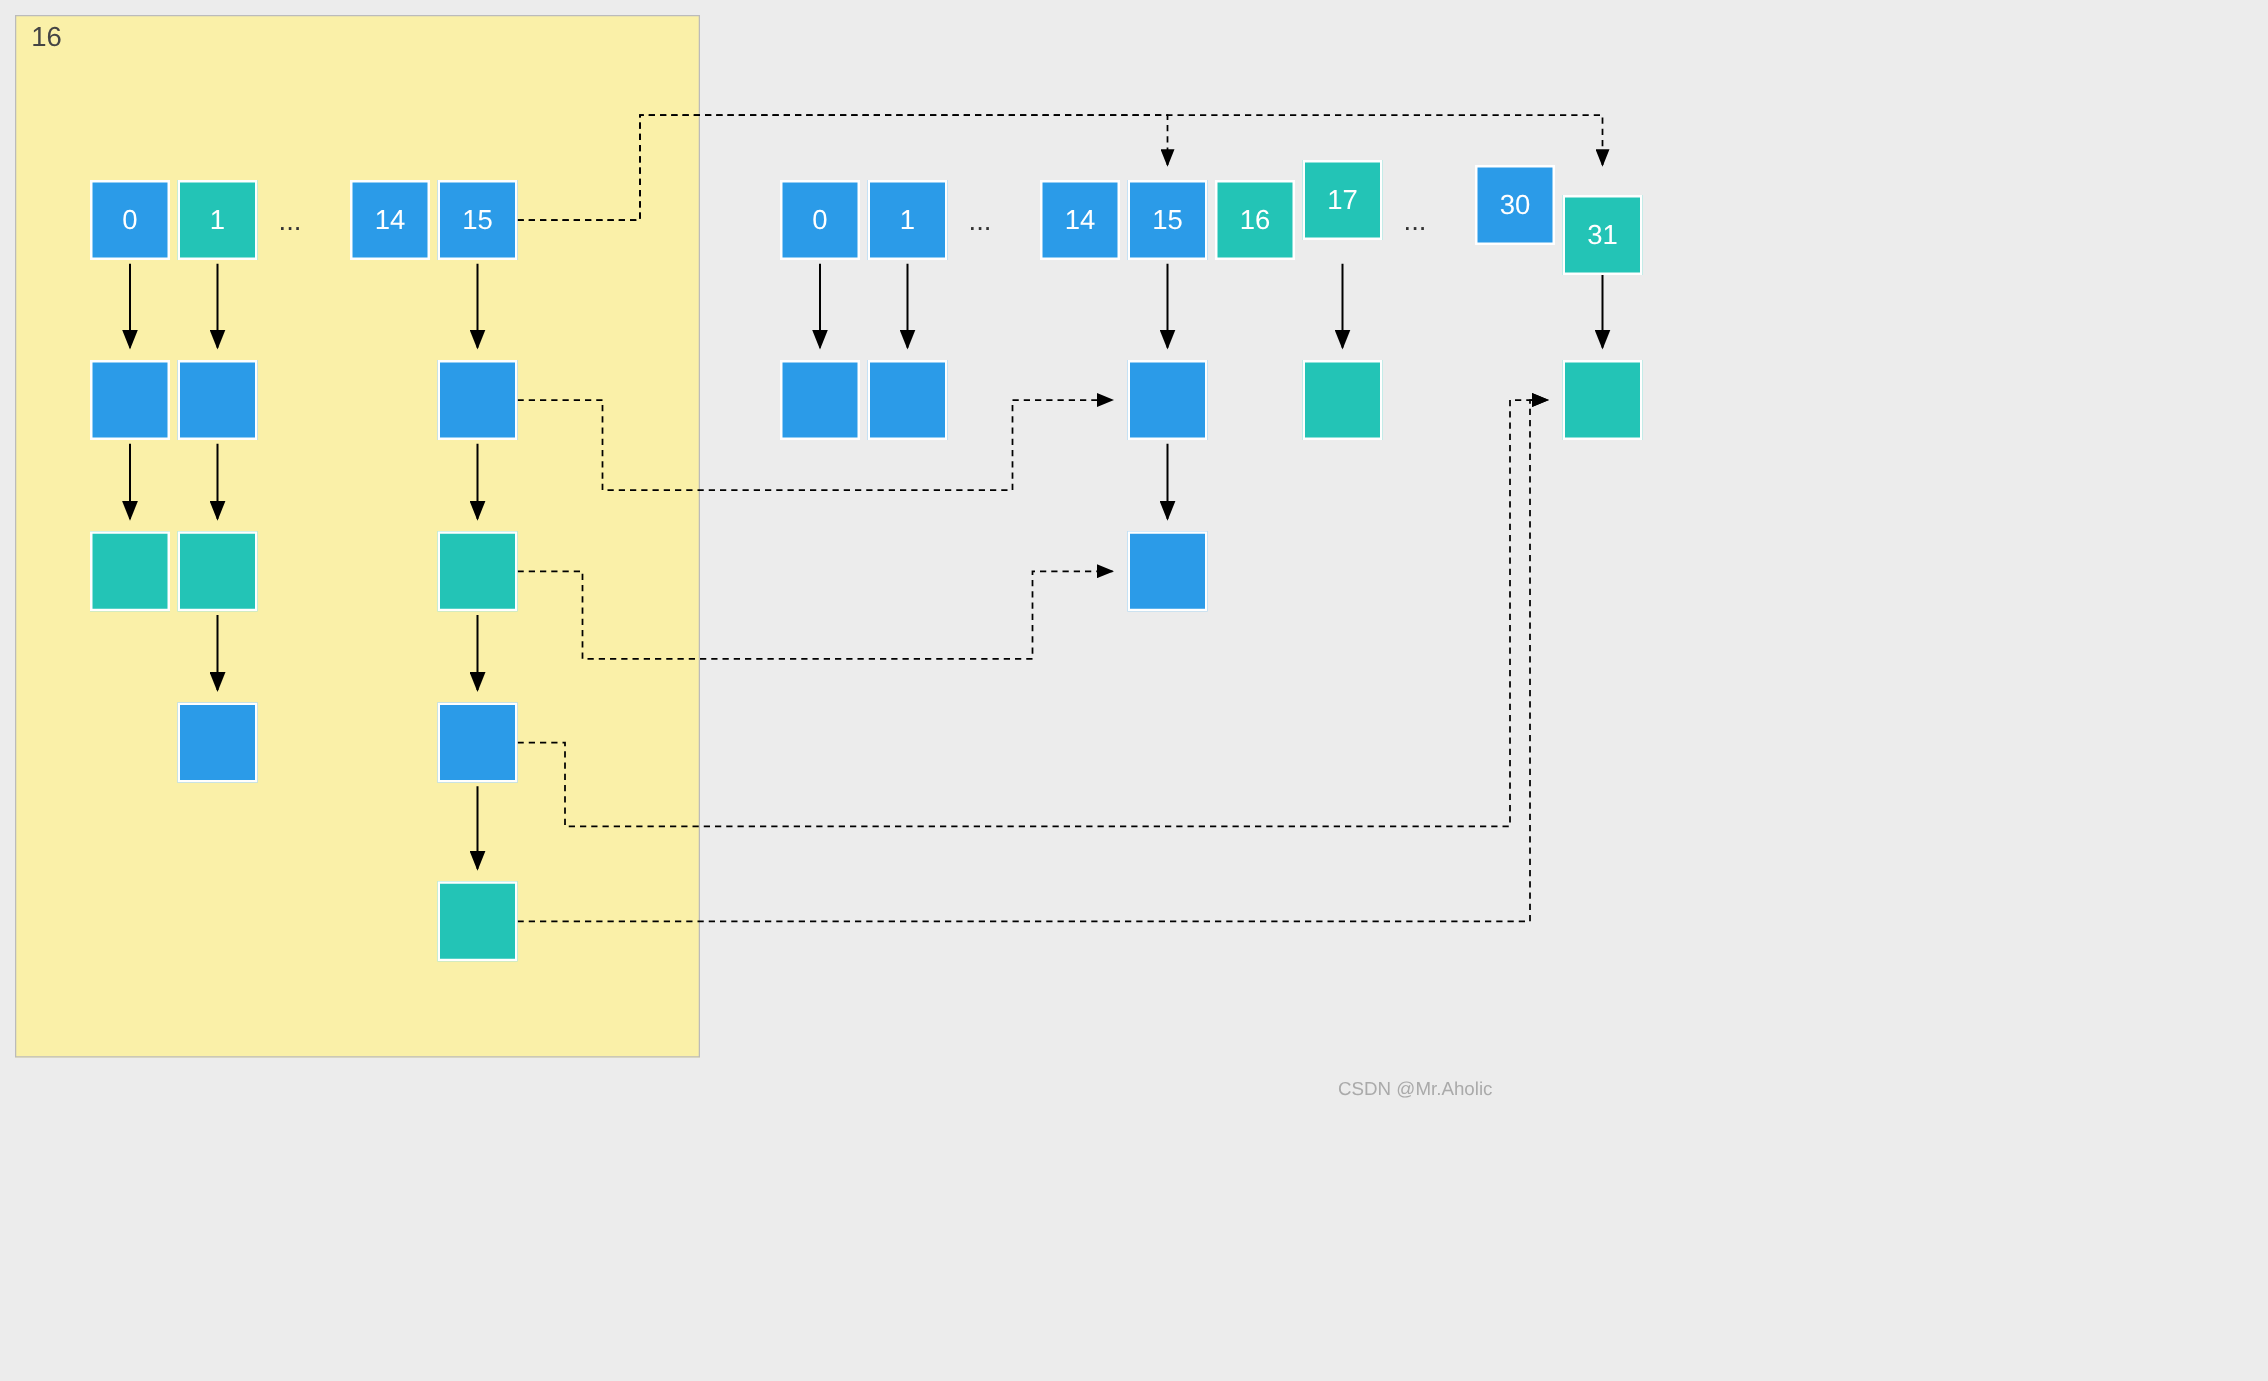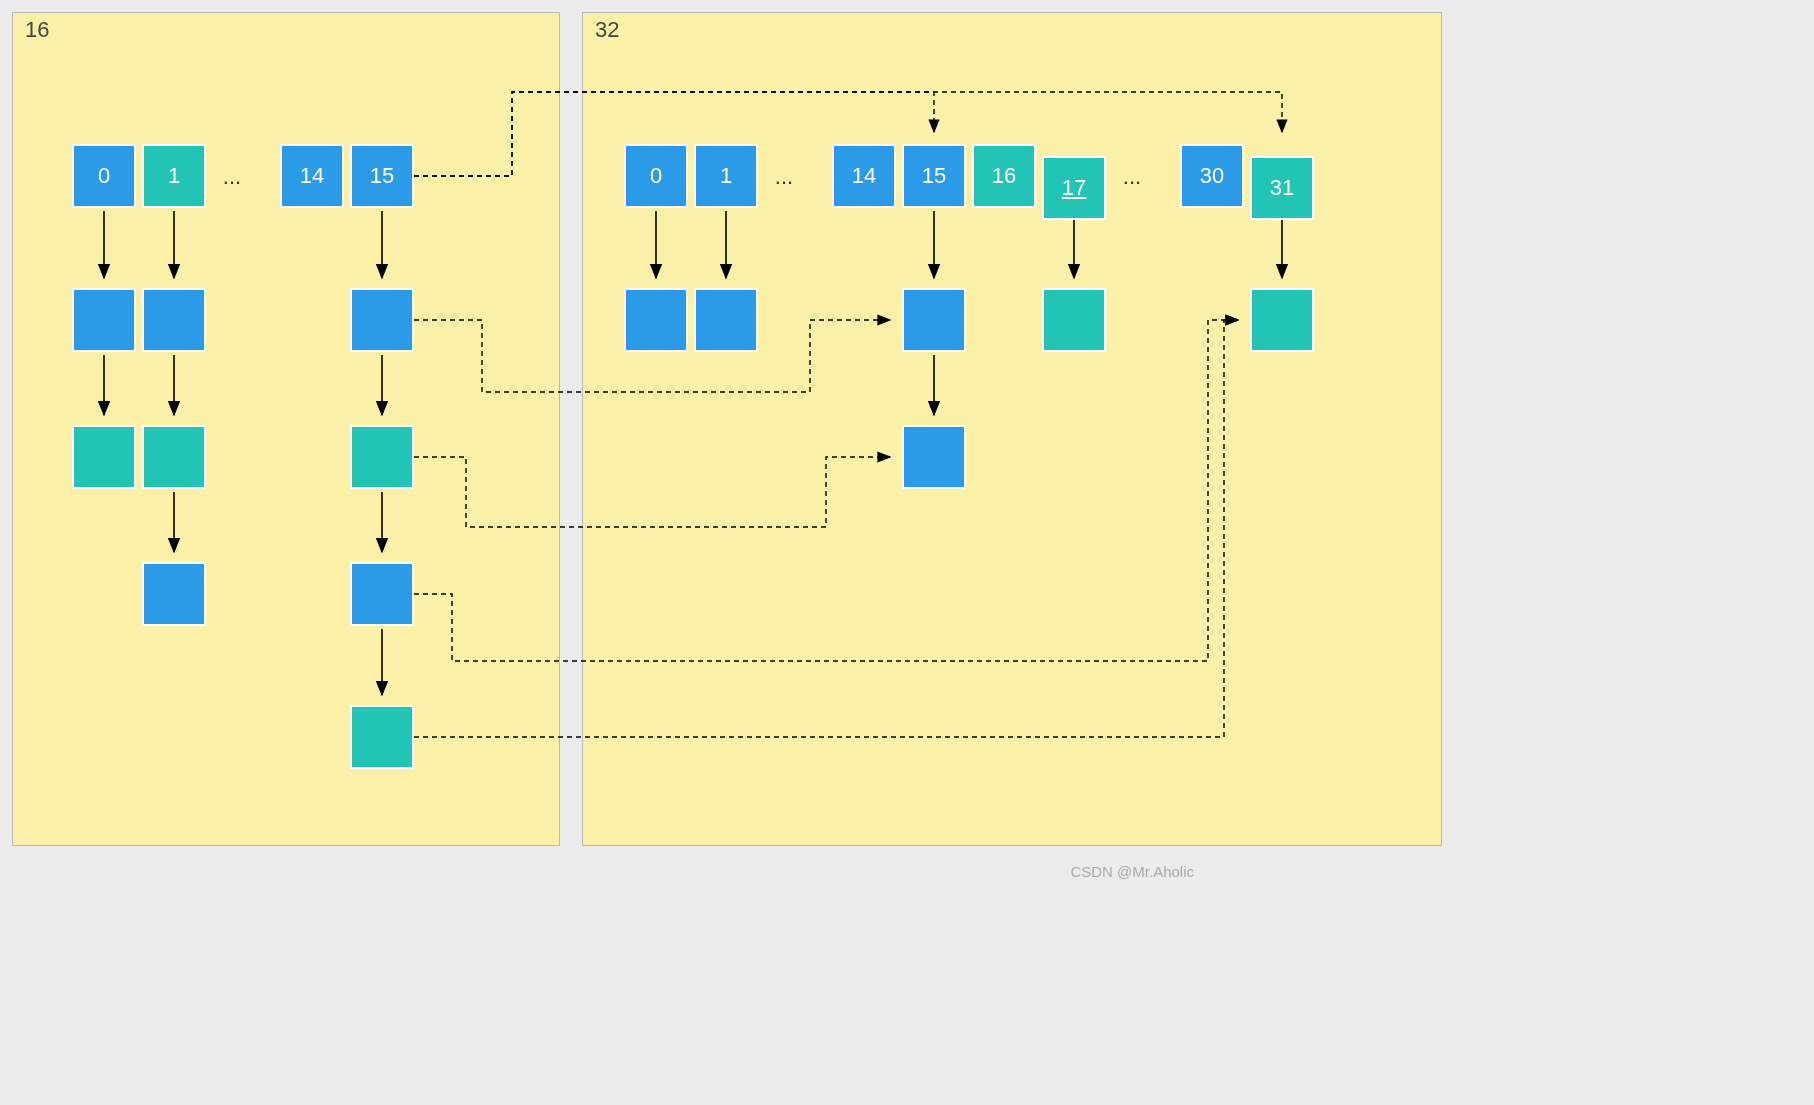--- a/index.html
+++ b/index.html
@@ -55,23 +55,20 @@
   }
 </style>
 </head>
 <body>
 
 <div class="canvas">
 
   <div class="panel" id="panel-left" style="left: 0px; top: 0px; width: 548px; height: 834px;">
     <div class="panel-title">16</div>
   </div>
-  <div class="panel" id="panel-right" style="left: 570px; top: 0px; width: 860px; height: 834px;">
-    <div class="panel-title">32</div>
-  </div>
 
   <svg class="arrows">
     <defs>
       <marker id="arrowhead" markerWidth="10" markerHeight="8" refX="9" refY="4" orient="auto">
         <path d="M0,0 L10,4 L0,8 Z" fill="#000"></path>
       </marker>
     </defs>
     <g id="solid-g" stroke="#000" stroke-width="1.6" fill="none" marker-end="url(#arrowhead)">
         <path d="M 92 199 L 92 266"></path>
         <path d="M 162 199 L 162 266"></path>
@@ -113,23 +110,23 @@
     <div class="cell teal" style="left: 338px; top: 413px;"></div>
     <div class="cell blue" style="left: 130px; top: 550px;"></div>
     <div class="cell blue" style="left: 338px; top: 550px;"></div>
     <div class="cell teal" style="left: 338px; top: 693px;"></div>
     <div class="cell blue" style="left: 612px; top: 132px;">0</div>
     <div class="cell blue" style="left: 682px; top: 132px;">1</div>
     <div class="dots" style="left: 752px; top: 152px;">...</div>
     <div class="cell blue" style="left: 820px; top: 132px;">14</div>
     <div class="cell blue" style="left: 890px; top: 132px;">15</div>
     <div class="cell teal" style="left: 960px; top: 132px;">16</div>
-    <div class="cell teal" style="left: 1030px; top: 144px; text-decoration: underline;">17</div>
+    <div class="cell teal" style="left: 1030px; top: 116px;">17</div>
     <div class="dots" style="left: 1100px; top: 152px;">...</div>
-    <div class="cell blue" style="left: 1168px; top: 132px;">30</div>
+    <div class="cell blue" style="left: 1168px; top: 120px;">30</div>
     <div class="cell teal" style="left: 1238px; top: 144px; text-align: center;">31</div>
     <div class="cell blue" style="left: 612px; top: 276px;"></div>
     <div class="cell blue" style="left: 682px; top: 276px;"></div>
     <div class="cell blue" style="left: 890px; top: 276px;"></div>
     <div class="cell teal" style="left: 1030px; top: 276px;"></div>
     <div class="cell teal" style="left: 1238px; top: 276px;"></div>
     <div class="cell blue" style="left: 890px; top: 413px;"></div>
   </div>
 
 </body></html>

